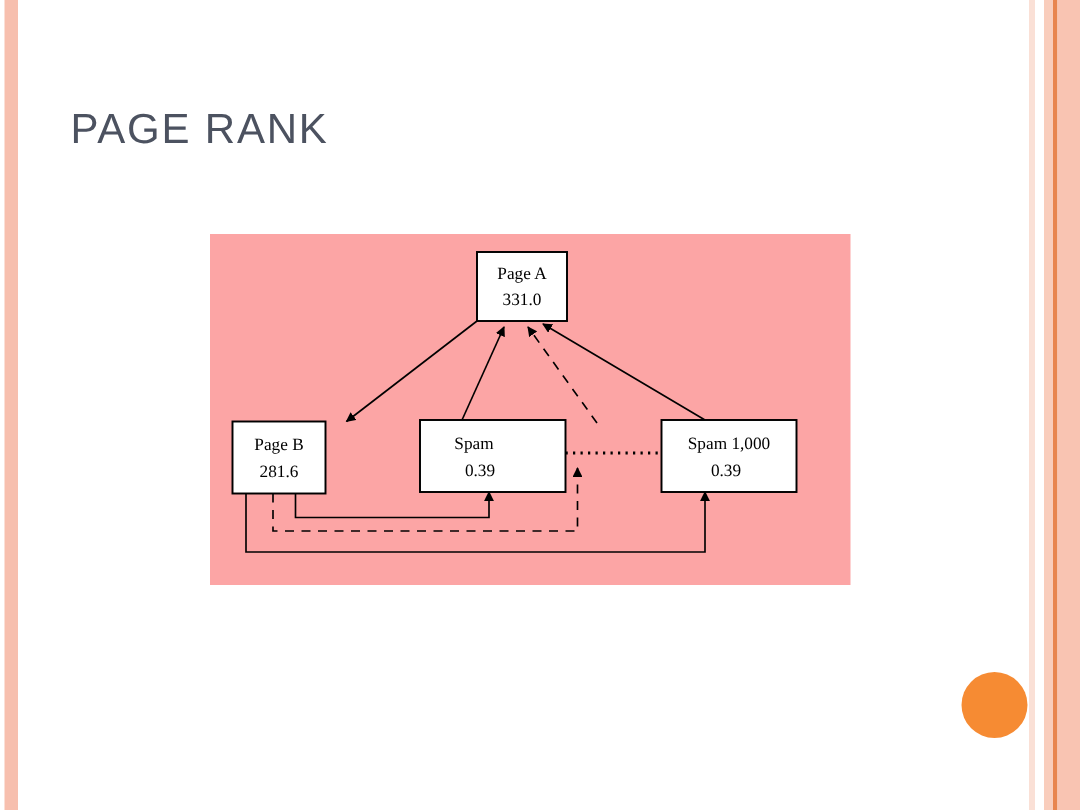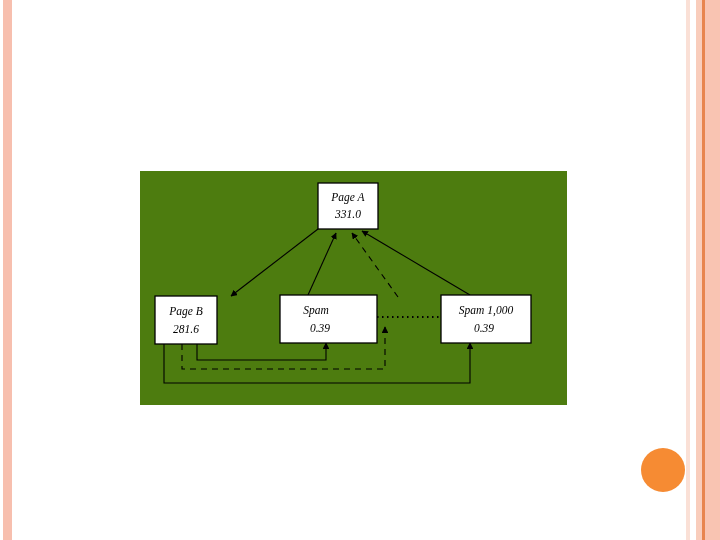--- a/index.html
+++ b/index.html
@@ -53,25 +53,24 @@
     width: 44px;
     height: 44px;
     border-radius: 50%;
     background: #f68b33;
   }
 
   
   .diagram-panel {
     position: absolute;
     left: 140px;
-    top: 171px;
+    top: 156px;
     width: 427px;
     height: 234px;
-    background: #4d7c0f;
-    font-style: italic;
+    background: #fca5a5;
   }
   .diagram-panel svg {
     display: block;
   }
   .node-label {
     font-family: "Liberation Serif", serif;
     font-size: 11.5px;
     fill: #000000;
   }
 </style>
@@ -79,20 +78,21 @@
 <body>
 
 <div class="slide">
 
   <div class="stripe stripe-left-1"></div>
   <div class="stripe stripe-right-1"></div>
   <div class="stripe stripe-right-2"></div>
   <div class="stripe stripe-right-3"></div>
   <div class="stripe stripe-right-4"></div>
 
+  <div class="title">PAGE RANK</div>
 
   <div class="circle"></div>
 
   <div class="diagram-panel">
     <svg width="427" height="234" viewBox="0 0 427 234" xmlns="http://www.w3.org/2000/svg">
       <defs>
         <marker id="arrow" viewBox="0 0 10 10" refX="9" refY="5" markerWidth="6" markerHeight="6" orient="auto-start-reverse">
           <path d="M 0 0 L 10 5 L 0 10 z" fill="#000"></path>
         </marker>
       </defs>

